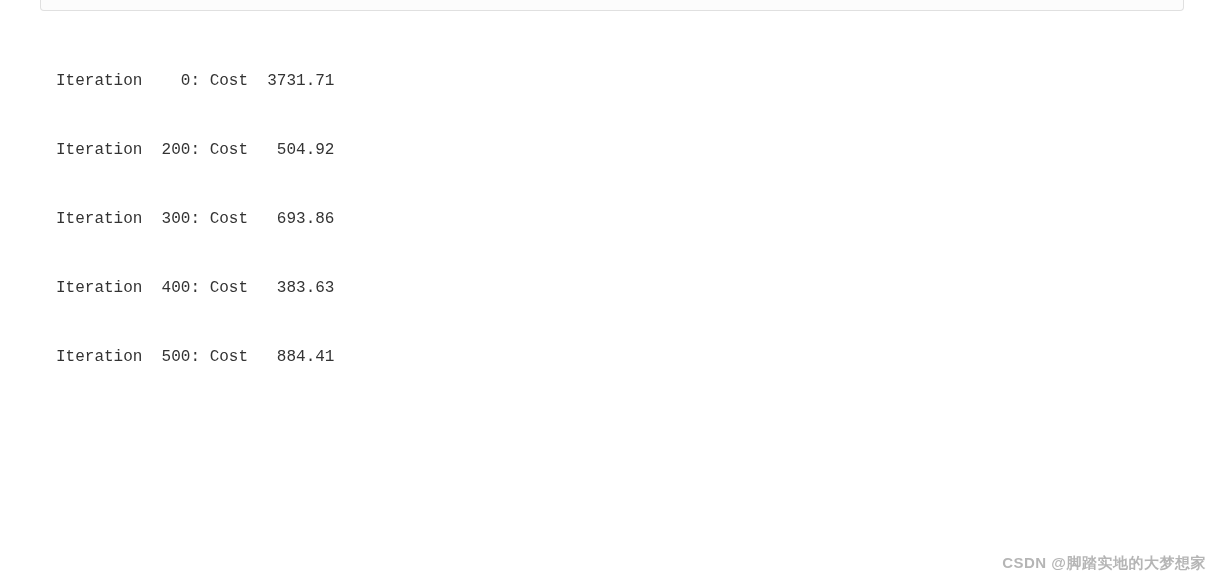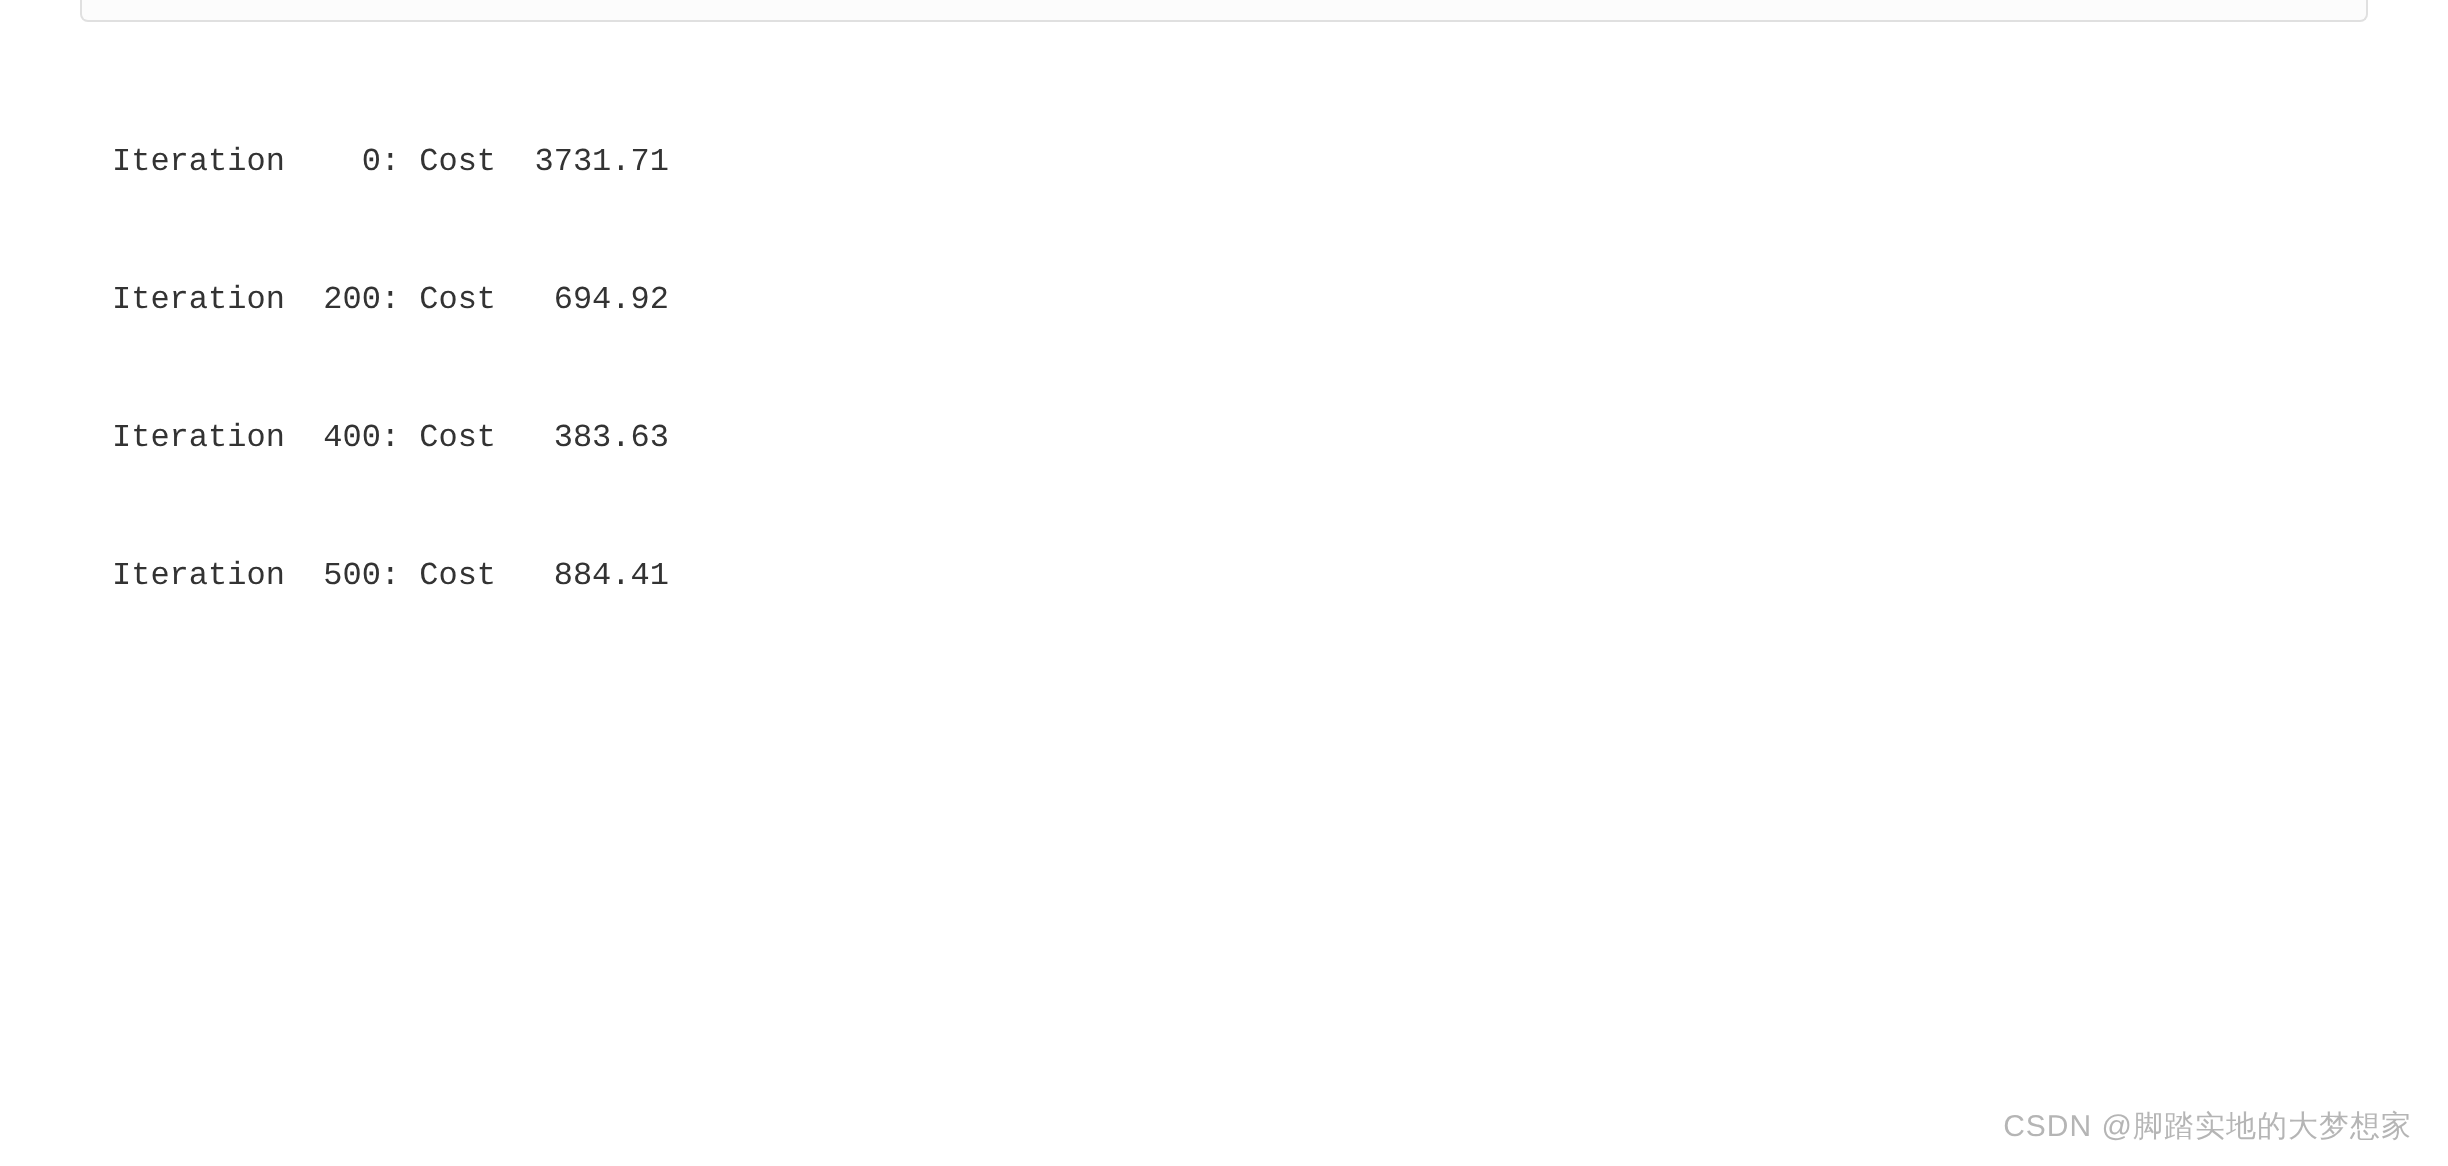--- a/index.html
+++ b/index.html
@@ -36,32 +36,34 @@
     margin-top: 10px;
   }
   .watermark {
     position: absolute;
     right: 18px;
     bottom: 10px;
     font-size: 15px;
     color: rgba(120,120,120,0.55);
     font-family: Arial, "Microsoft YaHei", sans-serif;
     letter-spacing: 0.5px;
+    font-weight: bold;
   }
 </style>
 </head>
 <body>
 
 <div class="top-border"></div>
 
 <div class="page">
 
   <div class="code-output">
     <div>Iteration    0: Cost  3731.71</div>
-    <div>Iteration  200: Cost   694.92</div>
+    <div>Iteration  200: Cost   504.92</div>
+    <div>Iteration  300: Cost   693.86</div>
     <div>Iteration  400: Cost   383.63</div>
     <div>Iteration  500: Cost   884.41</div>
     
     
     
     
     
     
   </div>
 

